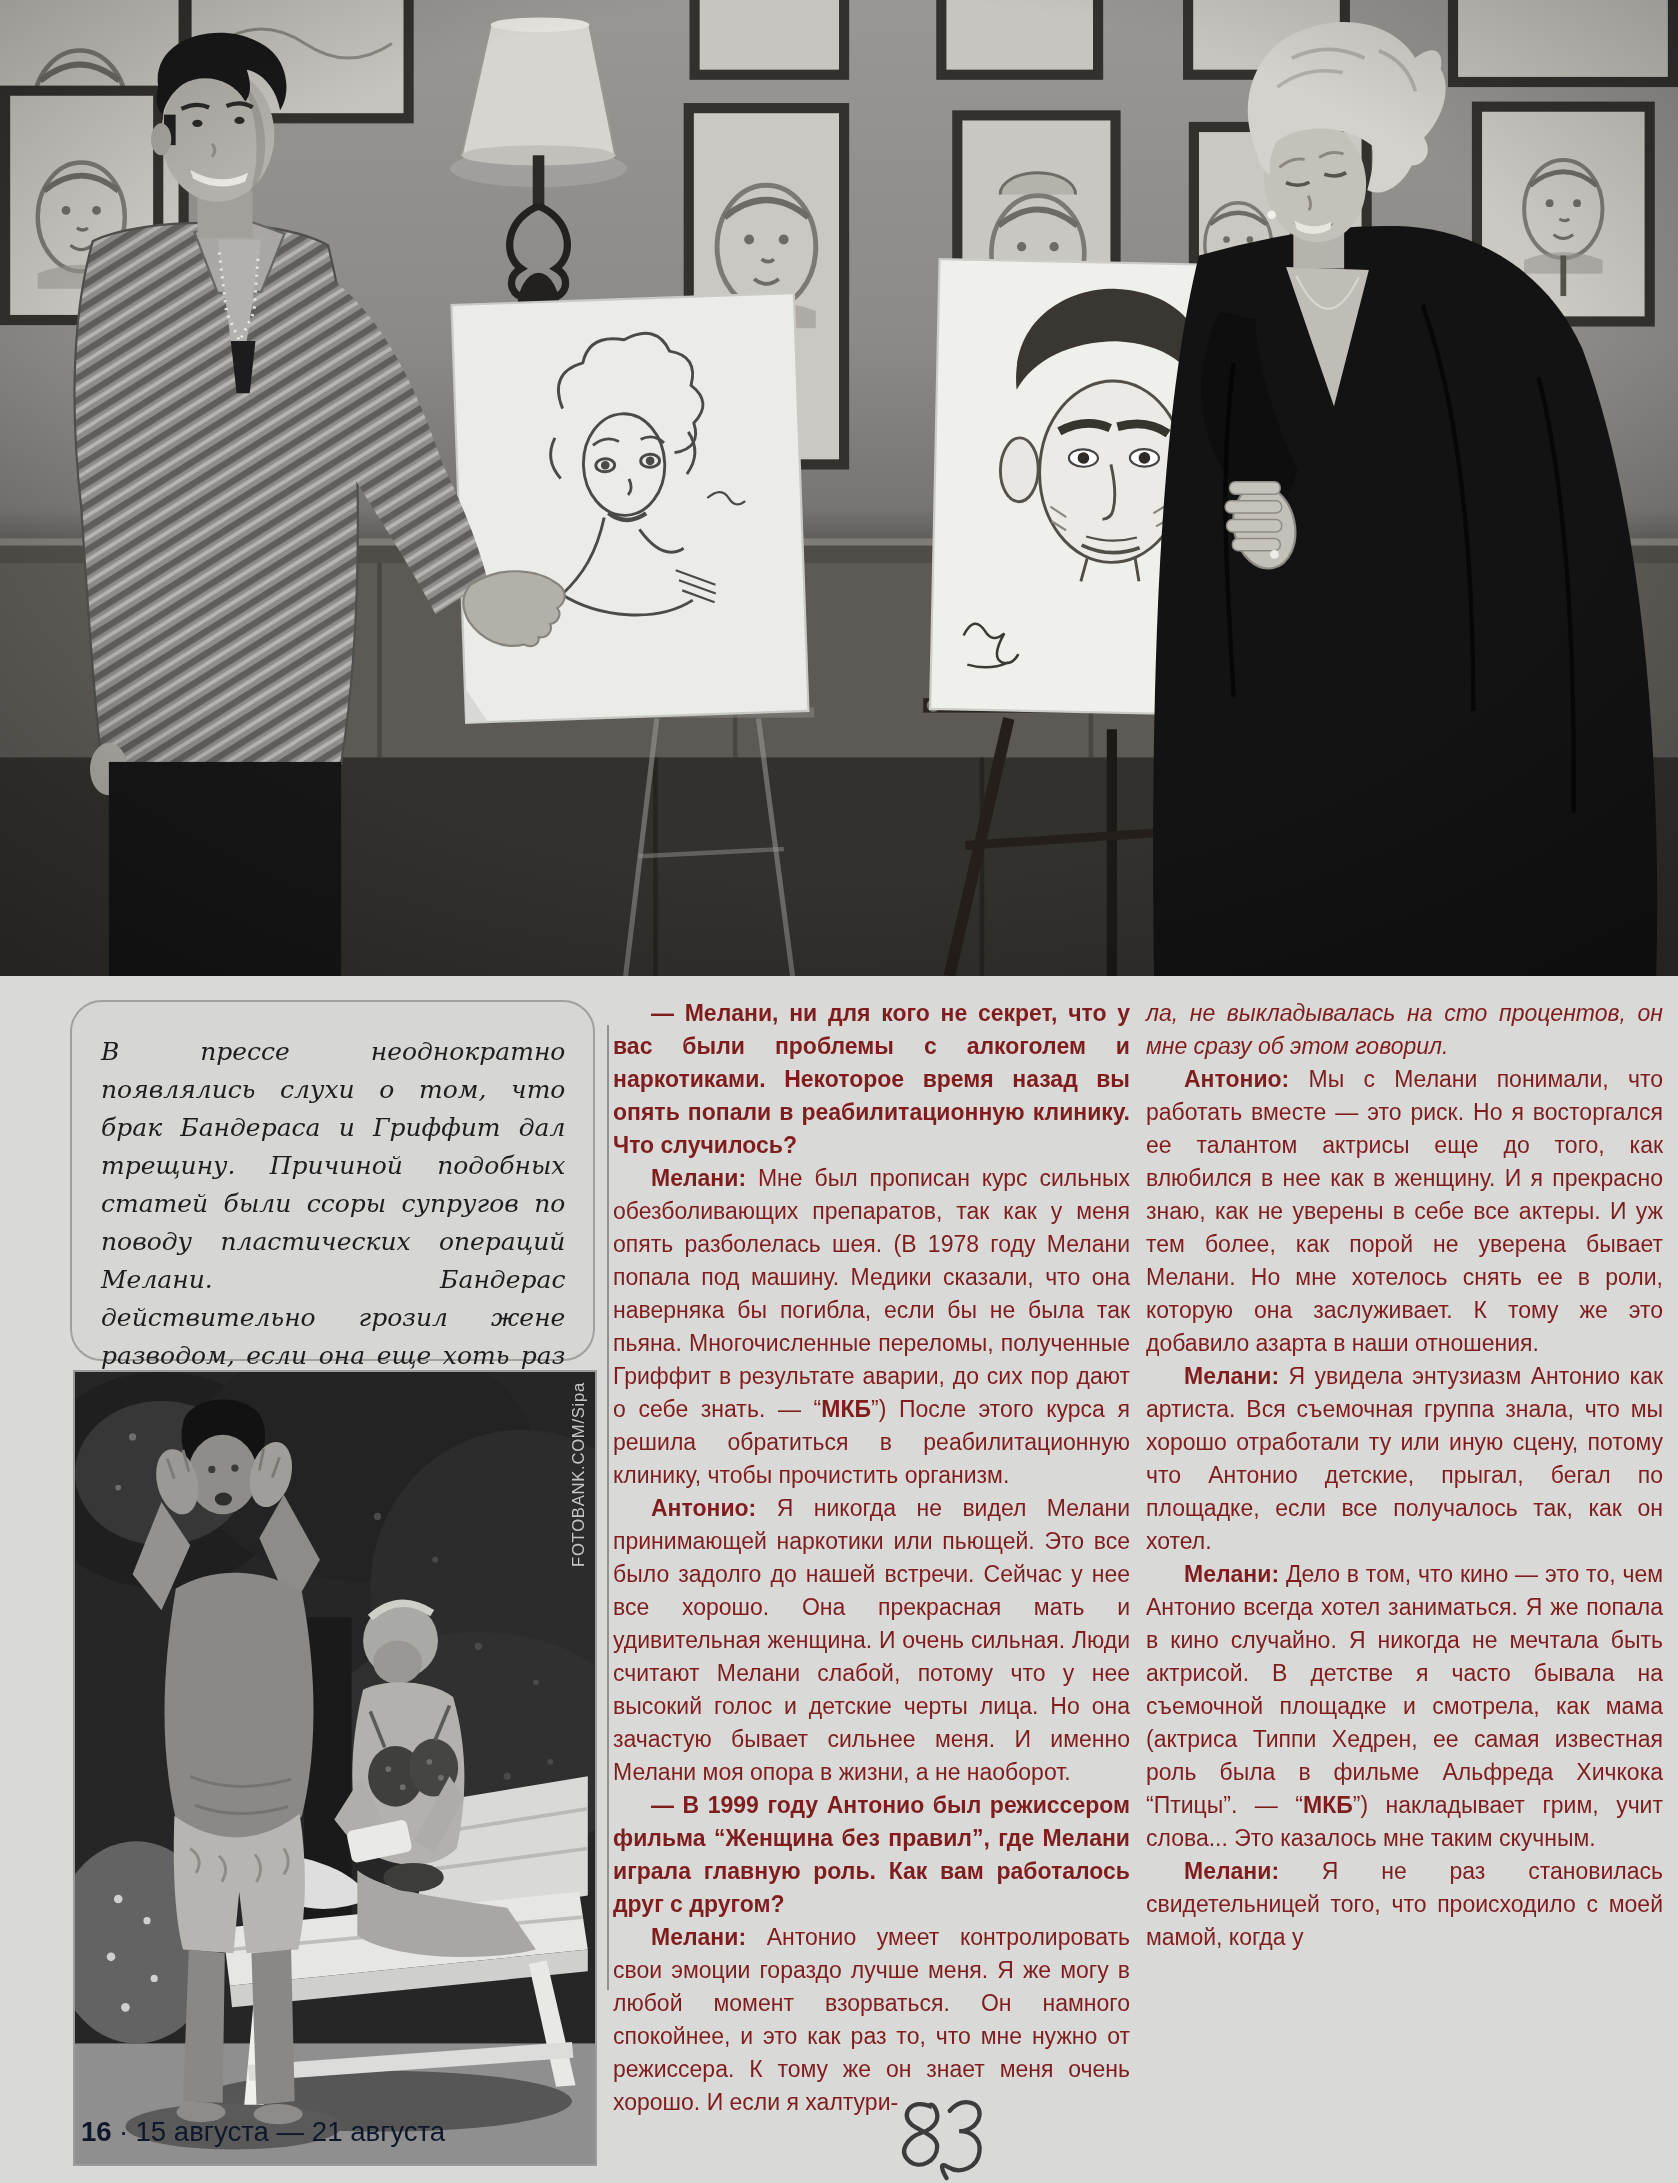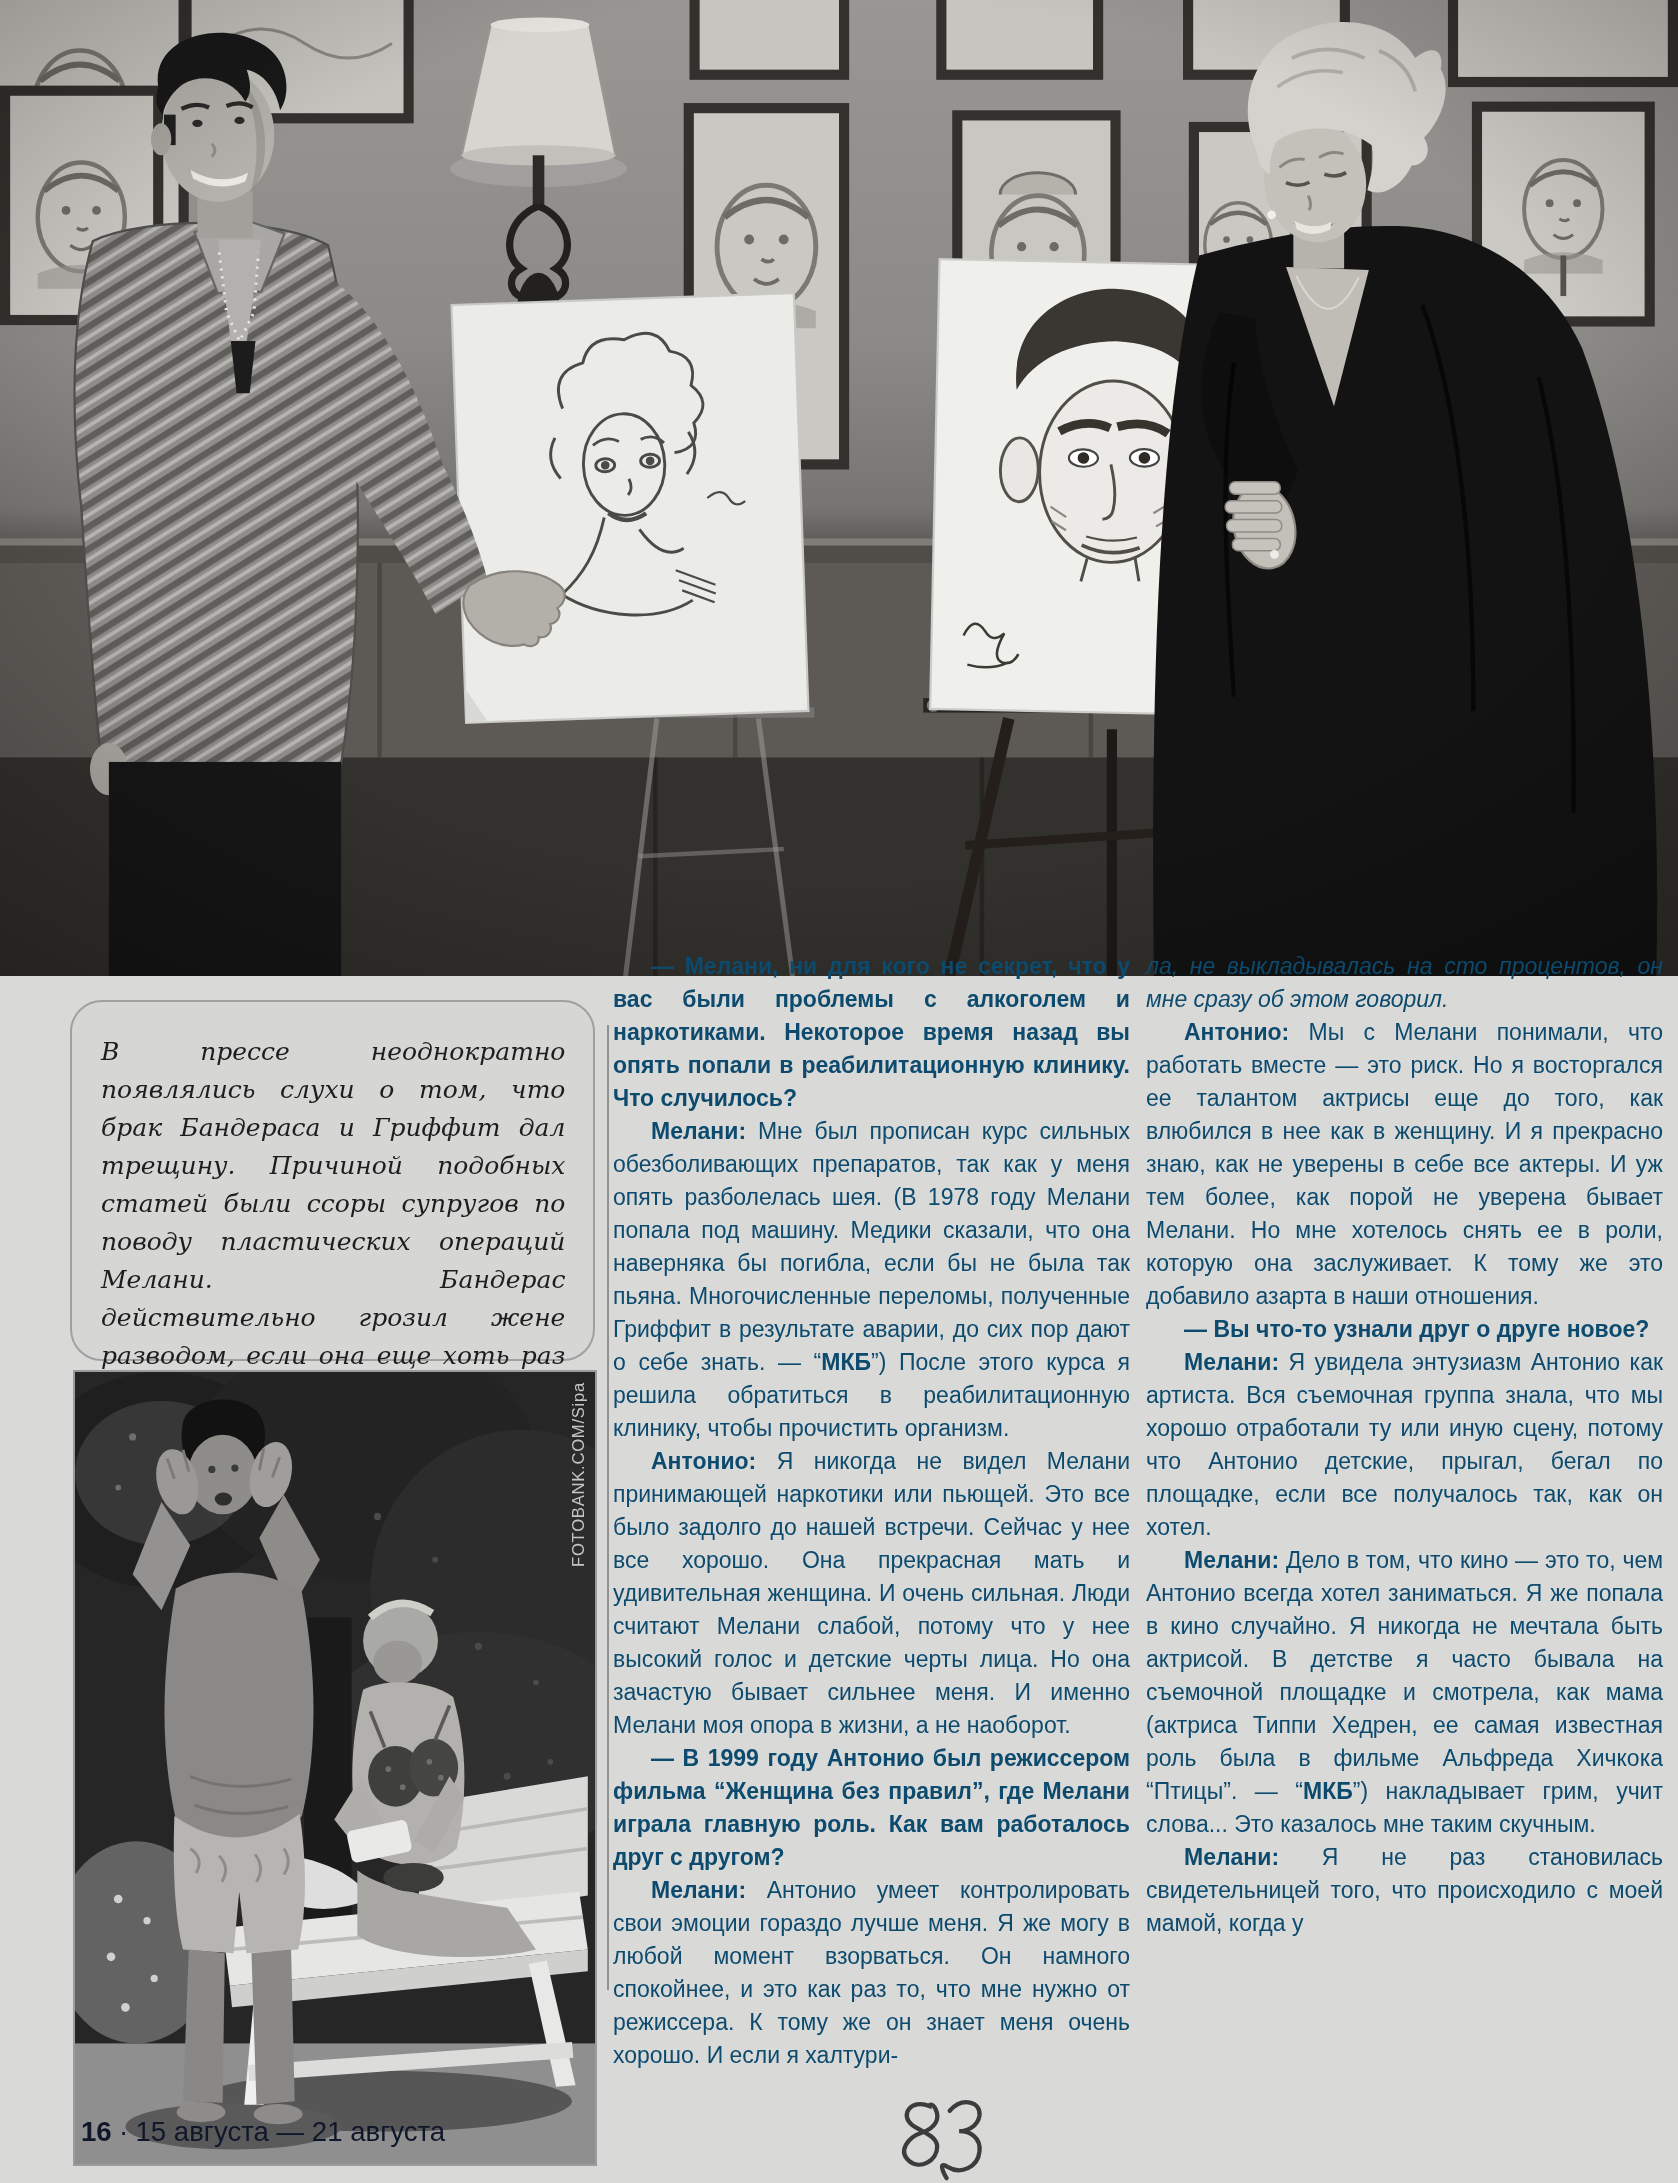--- a/index.html
+++ b/index.html
@@ -13,22 +13,22 @@
              padding:30.5px 27.6px 0 29px;}
   .intro-text{margin:0;font-family:"DejaVu Serif",serif;font-style:italic;
               font-size:25px;line-height:38px;text-align:justify;color:#1d1d1d;}
 
   .pool-photo{position:absolute;left:73px;top:1370px;width:524px;height:796px;
               border:2.2px solid #9b9b9b;box-sizing:border-box;background:#222;}
   .pool-photo svg{display:block;width:100%;height:100%;}
   .credit{position:absolute;right:5.8px;top:10.2px;writing-mode:vertical-rl;transform:rotate(180deg);
           font-size:16.7px;letter-spacing:0.7px;color:#d6d6d6;opacity:.9;}
 
-  .col{position:absolute;top:950px;width:517px;font-size:23px;line-height:33px;
-       text-align:justify;color:#0c4a6e;}
+  .col{position:absolute;top:997px;width:517px;font-size:23px;line-height:33px;
+       text-align:justify;color:#7f1d1d;}
   .col-middle{left:613px;}
   .col-right{left:1146px;}
   .col p{margin:0;text-indent:38px;}
   .col p.continuation{text-indent:0;font-style:italic;}
   .col p.question{font-weight:bold;}
   .col span.b{font-weight:bold;}
 
   .fold-line{position:absolute;left:607px;top:1025px;width:2.2px;height:965px;
              background:#3a3a3a;opacity:.45;}
 
@@ -377,21 +377,20 @@
   <div class="col col-middle" id="col-0">
       <p class="question"><span class="b">— Мелани, ни для кого не секрет, что у вас были проблемы с алкоголем и наркотиками. Некоторое время назад вы опять попали в реабилитационную клинику. Что случилось?</span></p>
       <p class="answer"><span class="b">Мелани:</span><span> Мне был прописан курс сильных обезболивающих препаратов, так как у меня опять разболелась шея. (В 1978 году Мелани попала под машину. Медики сказали, что она наверняка бы погибла, если бы не была так пьяна. Многочисленные переломы, полученные Гриффит в результате аварии, до сих пор дают о себе знать. — “</span><span class="b">МКБ</span><span>”) После этого курса я решила обратиться в реабилитационную клинику, чтобы прочистить организм.</span></p>
       <p class="answer"><span class="b">Антонио:</span><span> Я никогда не видел Мелани принимающей наркотики или пьющей. Это все было задолго до нашей встречи. Сейчас у нее все хорошо. Она прекрасная мать и удивительная женщина. И очень сильная. Люди считают Мелани слабой, потому что у нее высокий голос и детские черты лица. Но она зачастую бывает сильнее меня. И именно Мелани моя опора в жизни, а не наоборот.</span></p>
       <p class="question"><span class="b">— В 1999 году Антонио был режиссером фильма “Женщина без правил”, где Мелани играла главную роль. Как вам работалось друг с другом?</span></p>
       <p class="answer"><span class="b">Мелани:</span><span> Антонио умеет контролировать свои эмоции гораздо лучше меня. Я же могу в любой момент взорваться. Он намного спокойнее, и это как раз то, что мне нужно от режиссера. К тому же он знает меня очень хорошо. И если я халтури-</span></p>
     </div>
   <div class="col col-right" id="col-1">
       <p class="continuation"><span>ла, не выкладывалась на сто процентов, он мне сразу об этом говорил.</span></p>
       <p class="answer"><span class="b">Антонио:</span><span> Мы с Мелани понимали, что работать вместе — это риск. Но я восторгался ее талантом актрисы еще до того, как влюбился в нее как в женщину. И я прекрасно знаю, как не уверены в себе все актеры. И уж тем более, как порой не уверена бывает Мелани. Но мне хотелось снять ее в роли, которую она заслуживает. К тому же это добавило азарта в наши отношения.</span></p>
-      <p class="question"><span class="b">— Вы что-то узнали друг о друге новое?</span></p>
       <p class="answer"><span class="b">Мелани:</span><span> Я увидела энтузиазм Антонио как артиста. Вся съемочная группа знала, что мы хорошо отработали ту или иную сцену, потому что Антонио детские, прыгал, бегал по площадке, если все получалось так, как он хотел.</span></p>
       <p class="answer"><span class="b">Мелани:</span><span> Дело в том, что кино — это то, чем Антонио всегда хотел заниматься. Я же попала в кино случайно. Я никогда не мечтала быть актрисой. В детстве я часто бывала на съемочной площадке и смотрела, как мама (актриса Типпи Хедрен, ее самая известная роль была в фильме Альфреда Хичкока “Птицы”. — “</span><span class="b">МКБ</span><span>”) накладывает грим, учит слова... Это казалось мне таким скучным.</span></p>
       <p class="answer"><span class="b">Мелани:</span><span> Я не раз становилась свидетельницей того, что происходило с моей мамой, когда у</span></p>
     </div>
   <div class="fold-line"></div>
 
   <div class="footer">
     <span class="pg">16</span><span class="dot">·</span><span class="dates">15 августа — 21 августа</span>
   </div>
 

